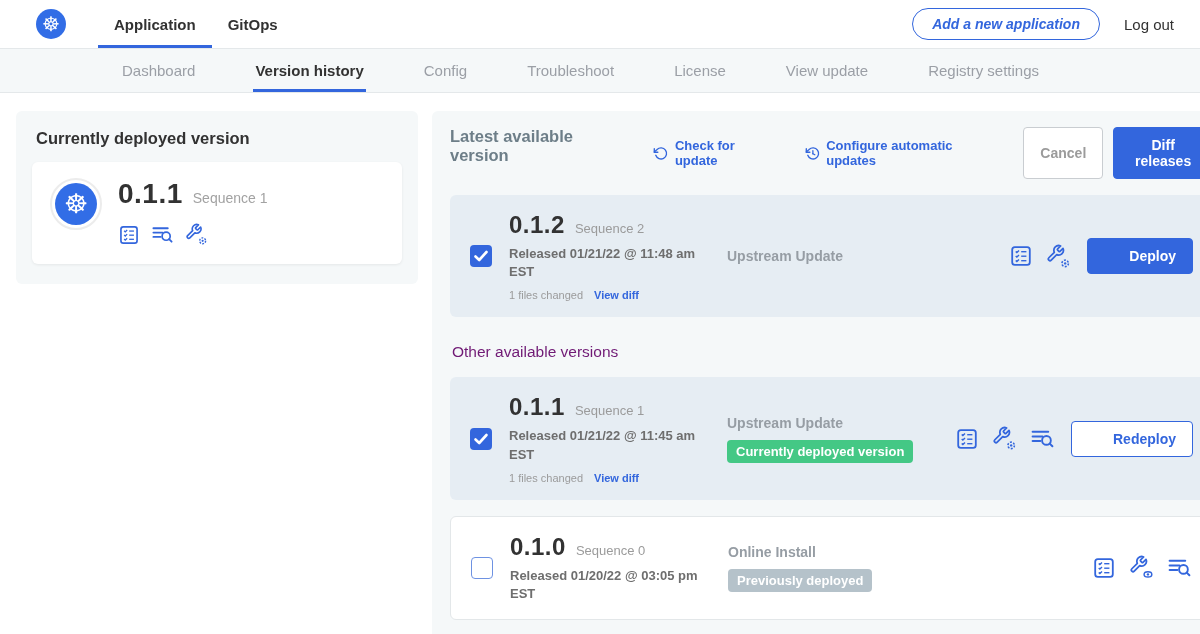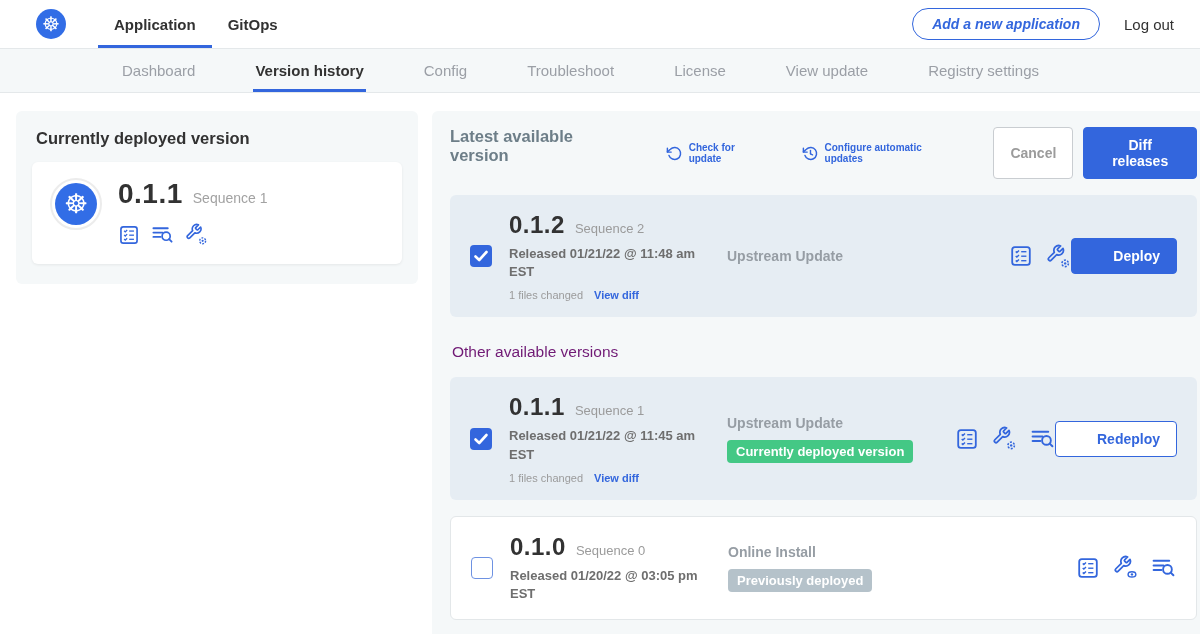--- a/index.html
+++ b/index.html
@@ -44,21 +44,21 @@
   .vnum-lg { font-size:28px; font-weight:bold; color:#323232; letter-spacing:.5px; }
   .vseq { font-size:14px; color:#a2a2a2; }
   .deployed-date { margin-top:7px; font-size:14px; color:#b2b2b2; }
   .icon-row { margin-top:13px; display:flex; align-items:center; gap:11px; color:#3366dd; }
   .icon-btn { cursor:pointer; color:#3366dd; display:flex; }
 
   
   .avail-panel { flex:1; background:#f5f8f9; border-radius:6px; padding:16px 18px 20px; min-height:505px; }
   .avail-header { display:flex; gap:33px; }
   .avail-title { font-size:16.5px; font-weight:bold; color:#6d7e88; }
-  .hlink { display:flex; align-items:center; gap:6px; color:#3366dd; font-weight:bold; font-size:10px; cursor:pointer; }
+  .hlink { display:flex; align-items:center; gap:6px; color:#3366dd; font-weight:bold; font-size:13px; cursor:pointer; }
   .header-actions { margin-left:auto; display:flex; gap:10px; }
   .btn { font-family:inherit; font-size:14px; font-weight:bold; border-radius:4px; padding:9px 16px; cursor:pointer; }
   .btn-cancel { background:#fff; border:1px solid #c9cdd1; color:#9b9b9b; }
   .btn-primary { background:#3366dd; border:1px solid #3366dd; color:#fff; }
   .btn-outline { background:#fff; border:1px solid #3366dd; color:#3366dd; }
 
   .version-row { display:flex; align-items:center; border-radius:6px; padding:16px 20px; margin-top:16px; }
   .version-row.highlight { background:#e6edf3; }
   .version-row.plain { background:#fff; border:1px solid #e3e7e9; }
 
@@ -74,21 +74,21 @@
   .vfiles { margin-top:8px; display:flex; align-items:flex-start; gap:11px; font-size:11px; color:#9b9b9b; }
   .vdiff { color:#3366dd; font-weight:bold; cursor:pointer; }
 
   .vsource { width:228px; margin-left:20px; flex:none; font-size:14px; font-weight:bold; color:#969da4; }
   .badge { display:inline-block; margin-top:9px; padding:4px 9px; border-radius:4px;
     color:#fff; font-size:13px; font-weight:bold; }
   .badge-green { background:#44c885; }
   .badge-gray { background:#b5c2ca; }
 
   .vicons { margin-left:auto; display:flex; align-items:center; gap:13px; color:#3366dd; }
-  .row-action { flex:none;padding-left:41px; }
+  .row-action { margin-left:16px; flex:none;padding-left:41px; }
 
   .other-title { margin:26px 2px 0; font-size:15.5px; color:#701a75; }
 </style>
 </head>
 <body>
 
 <svg width="0" height="0" style="position:absolute">
   <defs>
     <symbol id="i-checklist" viewBox="0 0 24 24" fill="none" stroke="currentColor">
       <rect x="3.2" y="3.2" width="17.6" height="17.6" rx="2.6" stroke-width="1.8"></rect>

